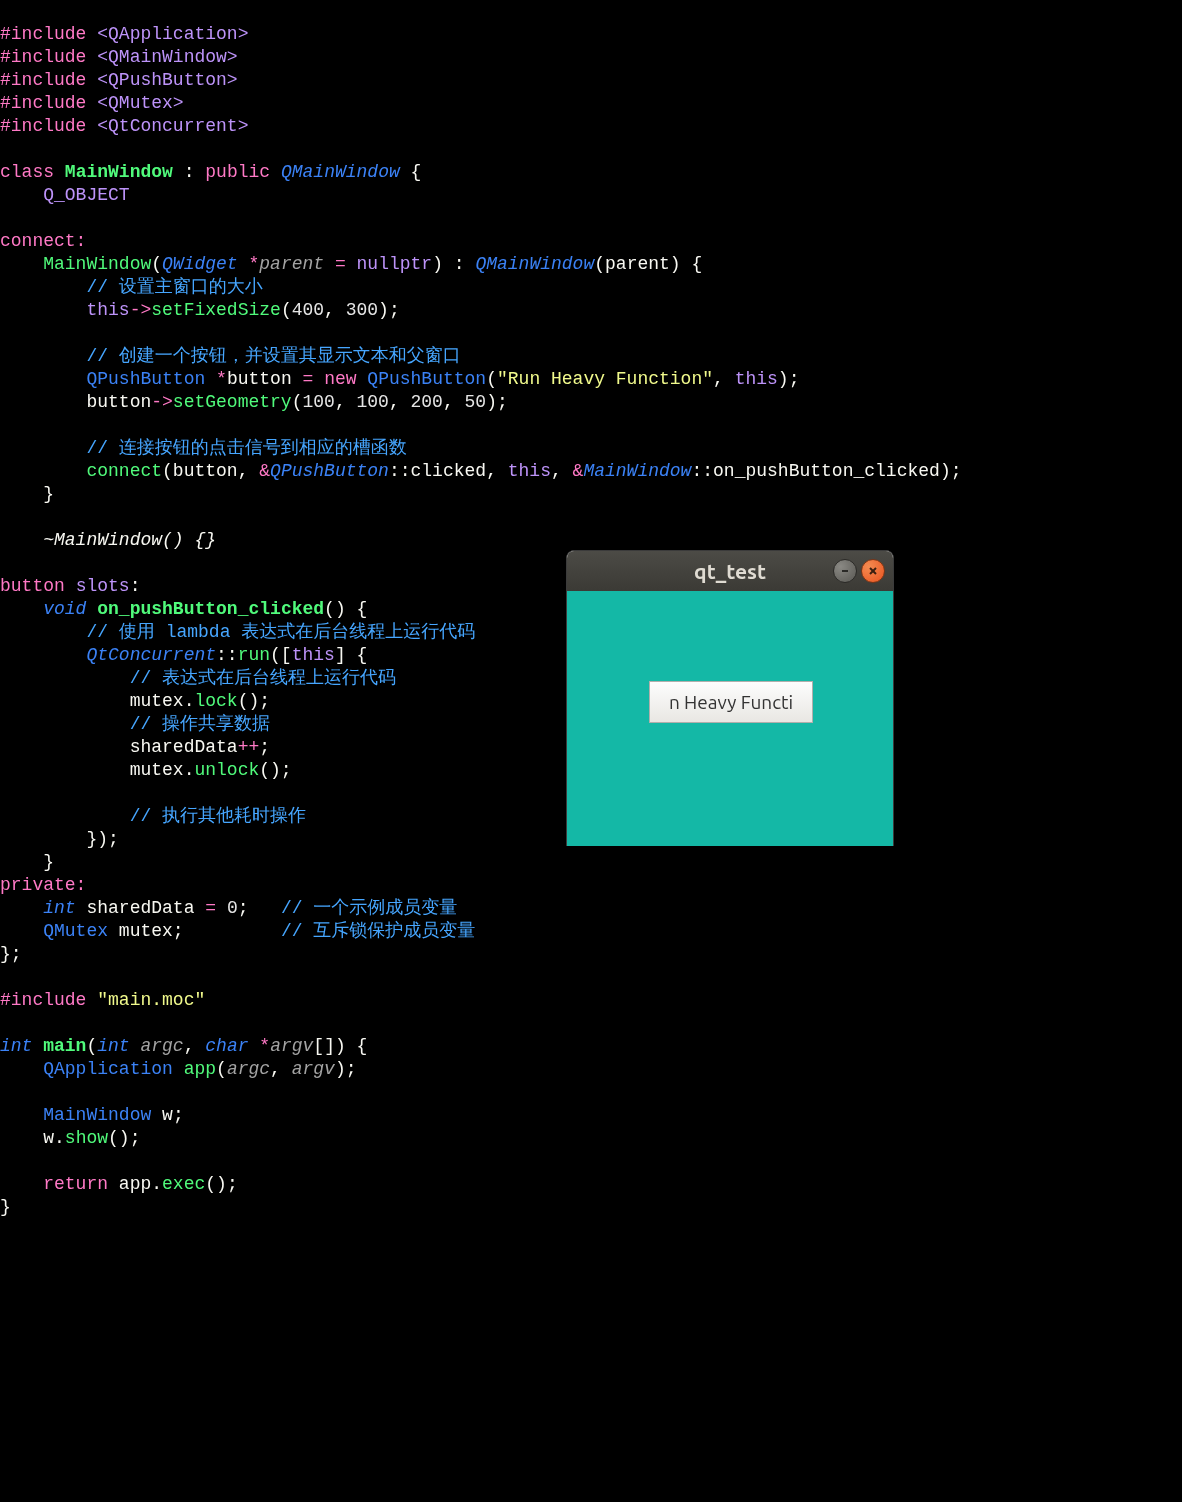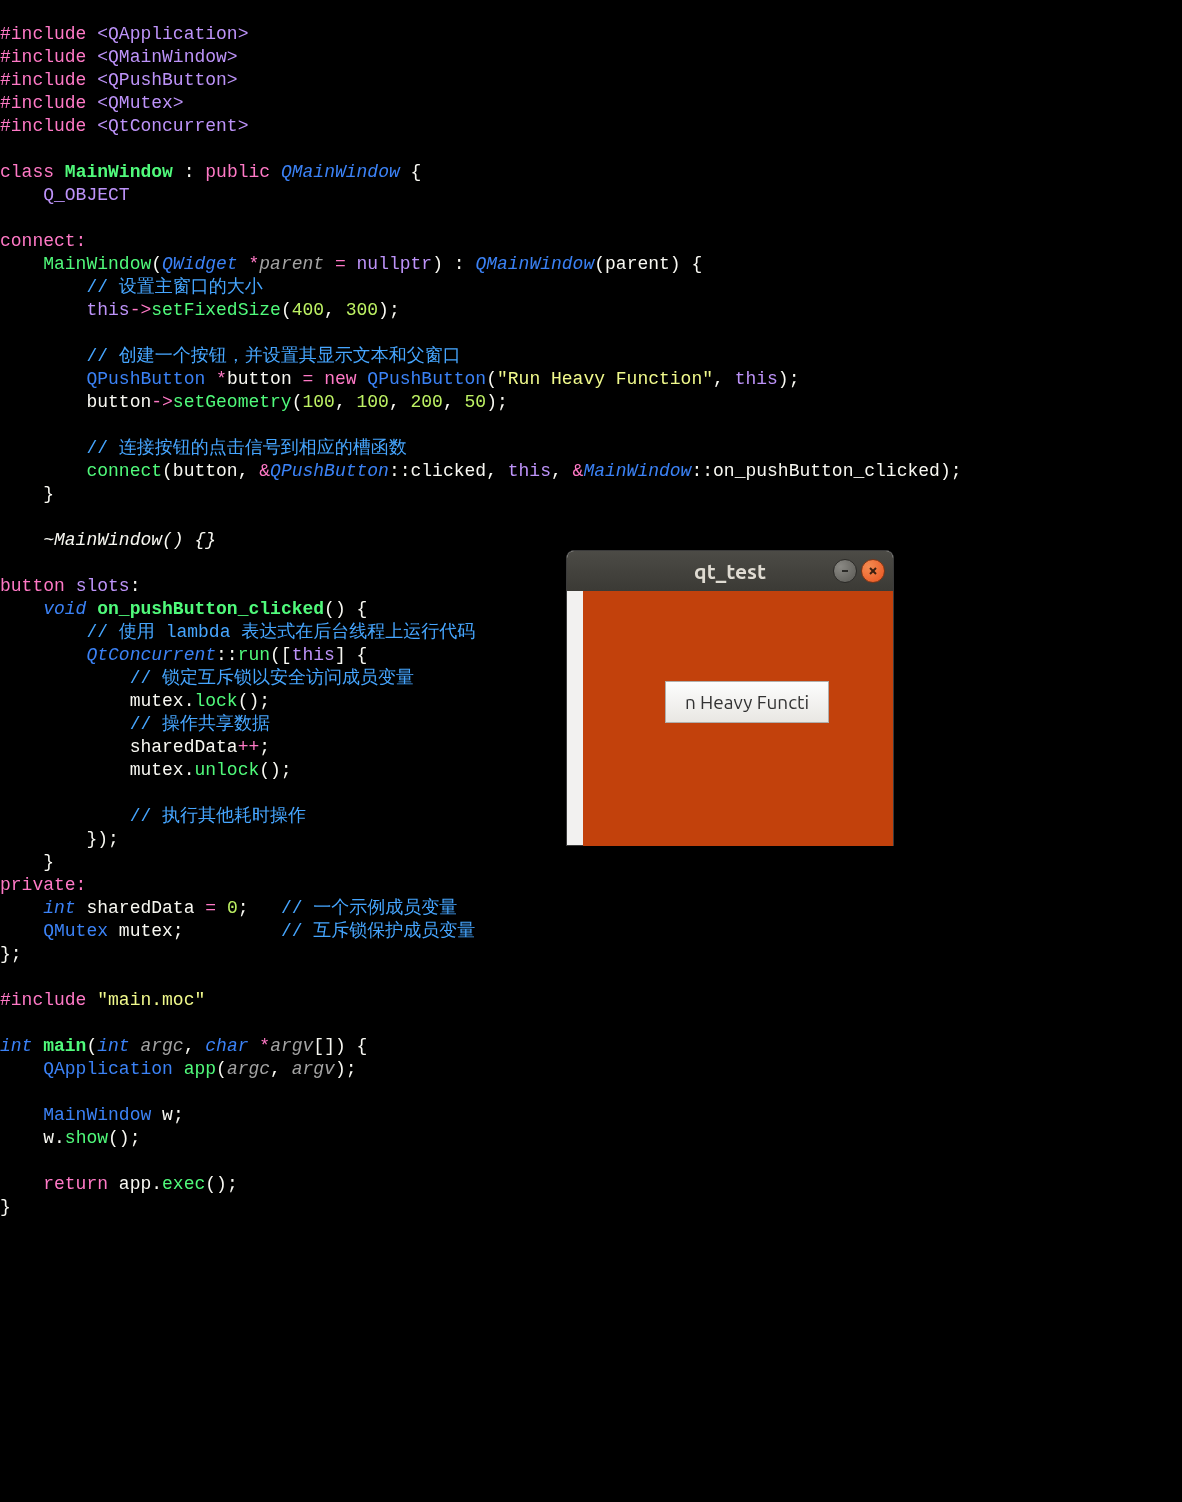--- a/index.html
+++ b/index.html
@@ -16,21 +16,21 @@
   }
   .code { white-space: pre; }
   .c-pink { color: #ff79c6; }
   .c-purple { color: #bd93f9; }
   .c-keyword { color: #ff79c6; margin-top: 43px; }
   .c-type { color: #3b82f6; font-style: normal;}
   .c-class { color: #50fa7b; font-weight: bold; }
   .c-classref { color: #50fa7b; }
   .c-func { color: #50fa7b; }
   .c-param { color: #a3a3a3; }
-  .c-lit { color: #bef264; }
+  .c-lit { color: #e5e5e5; }
   .c-str { color: #f1fa8c; }
   .c-comment { color: #46a6ff; }
   .c-white { color: #f8f8f2; }
   .c-op { color: #ff79c6; }
   .c-italic { font-style: italic; }
 
   .qt-window {
     position: absolute;
     left: 566px;
     top: 550px;
@@ -79,22 +79,21 @@
     border: 1px solid #2b2a27;
   }
   .qt-close {
     background: radial-gradient(circle at 30% 30%, #f58b51, #e95420);
     color: #3b1f10;
     border: 1px solid #7a3516;
   }
   .qt-body {
     position: relative;
     height: 255px;
-    background: #c2410c;
-    margin-left: 16px;
+    background: #14b8a6;
   }
   .qt-push {
     position: absolute;
     left: 82px;
     top: 90px;
     width: 164px;
     height: 42px;
     background: linear-gradient(#fdfdfd, #e9e7e3);
     border: 1px solid #b1afac;
     font-family: "Ubuntu", "DejaVu Sans", sans-serif;
@@ -133,21 +132,21 @@
         <span class="c-comment">// 连接按钮的点击信号到相应的槽函数</span>
         <span class="c-func">connect</span><span class="c-white">(button, </span><span class="c-op">&amp;</span><span class="c-type c-italic">QPushButton</span><span class="c-white">::</span><span class="c-white">clicked</span><span class="c-white">, </span><span class="c-purple">this</span><span class="c-white">, </span><span class="c-op">&amp;</span><span class="c-type c-italic">MainWindow</span><span class="c-white">::</span><span class="c-white">on_pushButton_clicked</span><span class="c-white">);</span>
     <span class="c-white">}</span>
 
     <span class="c-white c-italic">~MainWindow</span><span class="c-white c-italic">() {}</span>
 
 <span class="c-keyword">button</span> <span class="c-purple">slots</span><span class="c-white">:</span>
     <span class="c-type c-italic">void</span> <span class="c-class">on_pushButton_clicked</span><span class="c-white">() {</span>
         <span class="c-comment">// 使用 lambda 表达式在后台线程上运行代码</span>
         <span class="c-type c-italic">QtConcurrent</span><span class="c-white">::</span><span class="c-func">run</span><span class="c-white">([</span><span class="c-purple">this</span><span class="c-white">] {</span>
-            <span class="c-comment">// 锁定互斥锁以安全访问成员变量</span>
+            <span class="c-comment">// 表达式在后台线程上运行代码</span>
             <span class="c-white">mutex</span><span class="c-white">.</span><span class="c-func">lock</span><span class="c-white">();</span>
             <span class="c-comment">// 操作共享数据</span>
             <span class="c-white">sharedData</span><span class="c-op">++</span><span class="c-white">;</span>
             <span class="c-white">mutex</span><span class="c-white">.</span><span class="c-func">unlock</span><span class="c-white">();</span>
 
             <span class="c-comment">// 执行其他耗时操作</span>
         <span class="c-white">});</span>
     <span class="c-white">}</span>
 <span class="c-keyword">private:</span>
     <span class="c-type c-italic">int</span> <span class="c-white">sharedData</span> <span class="c-op">=</span> <span class="c-lit">0</span><span class="c-white">;   </span><span class="c-comment">// 一个示例成员变量</span>

